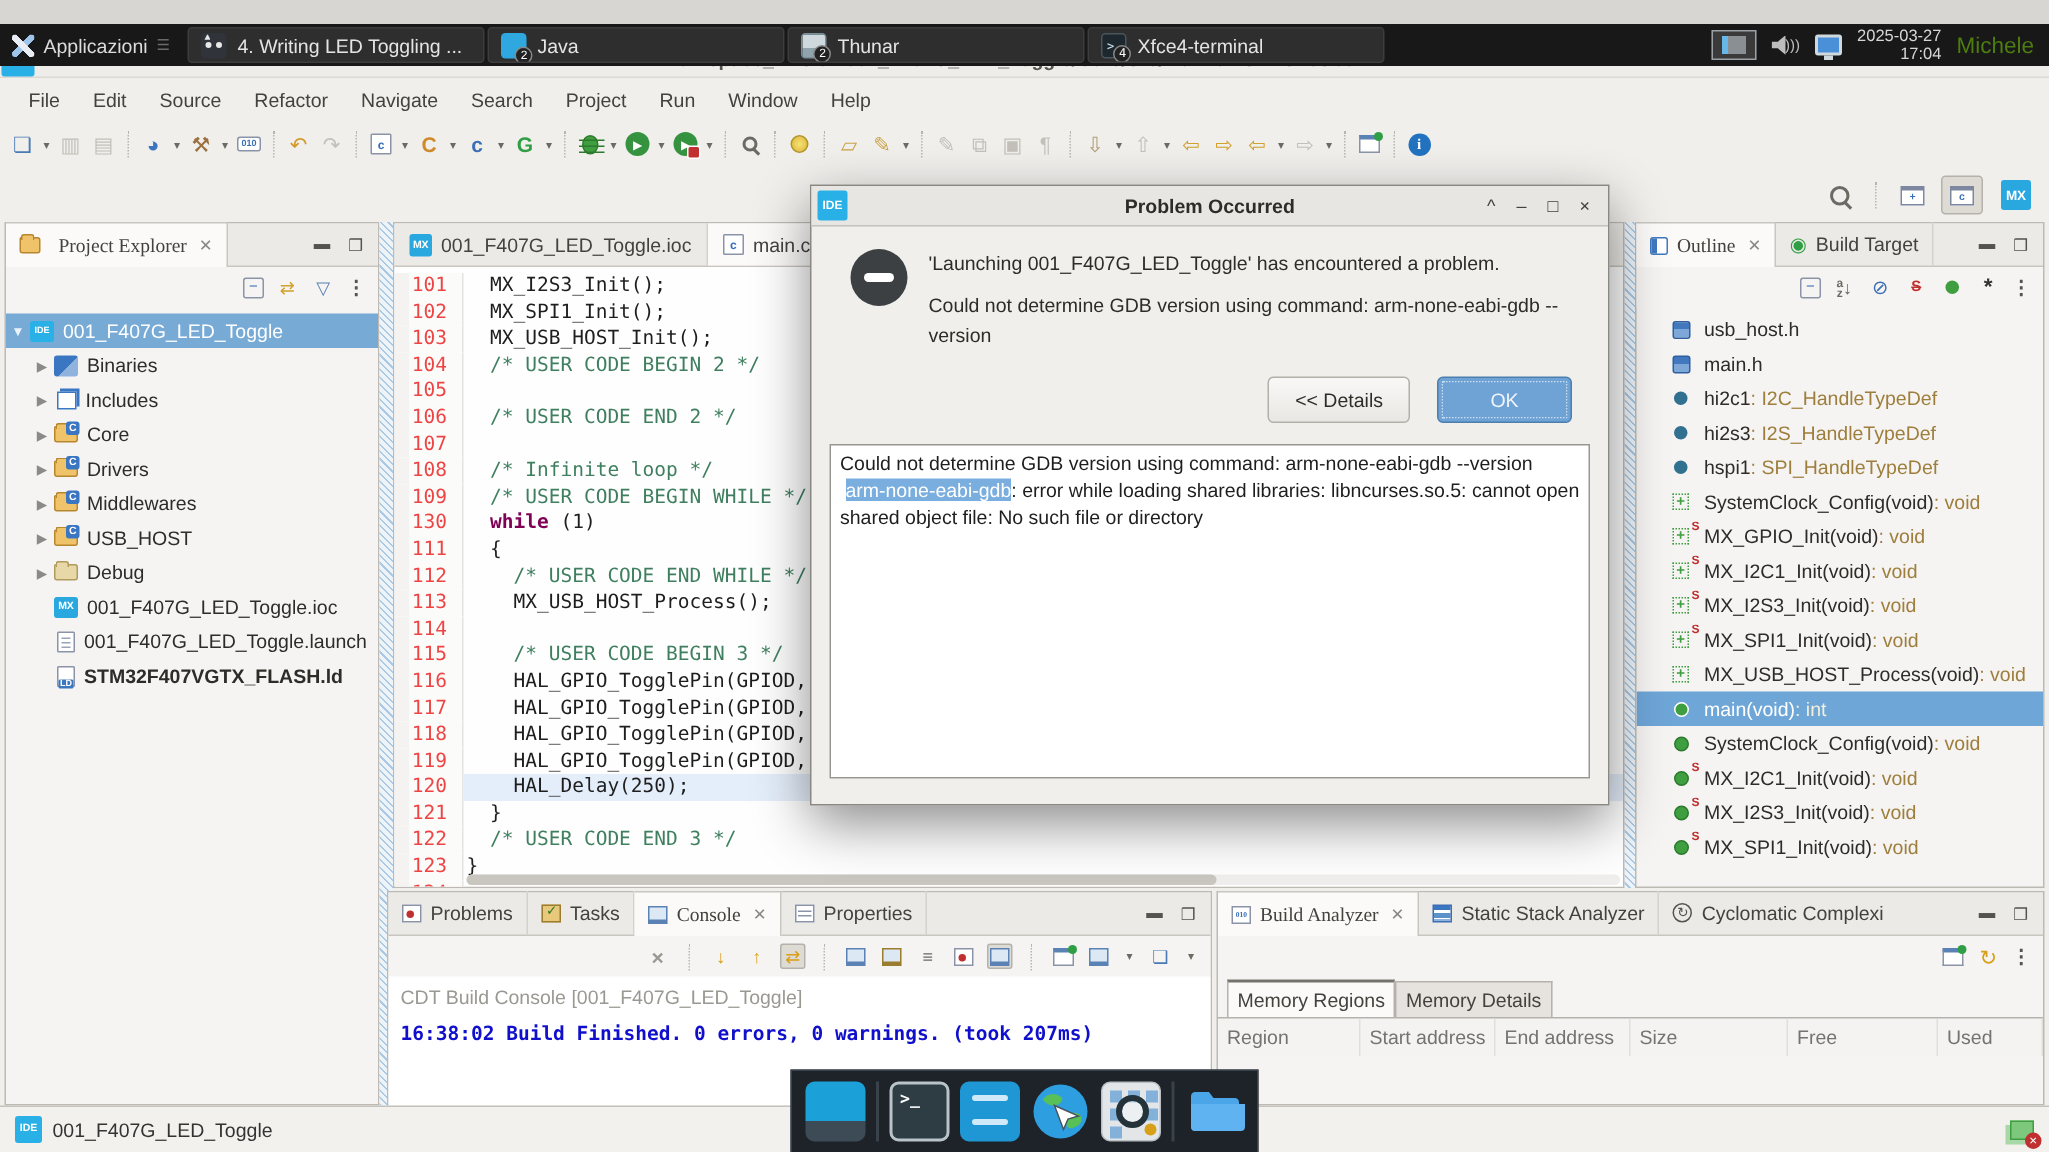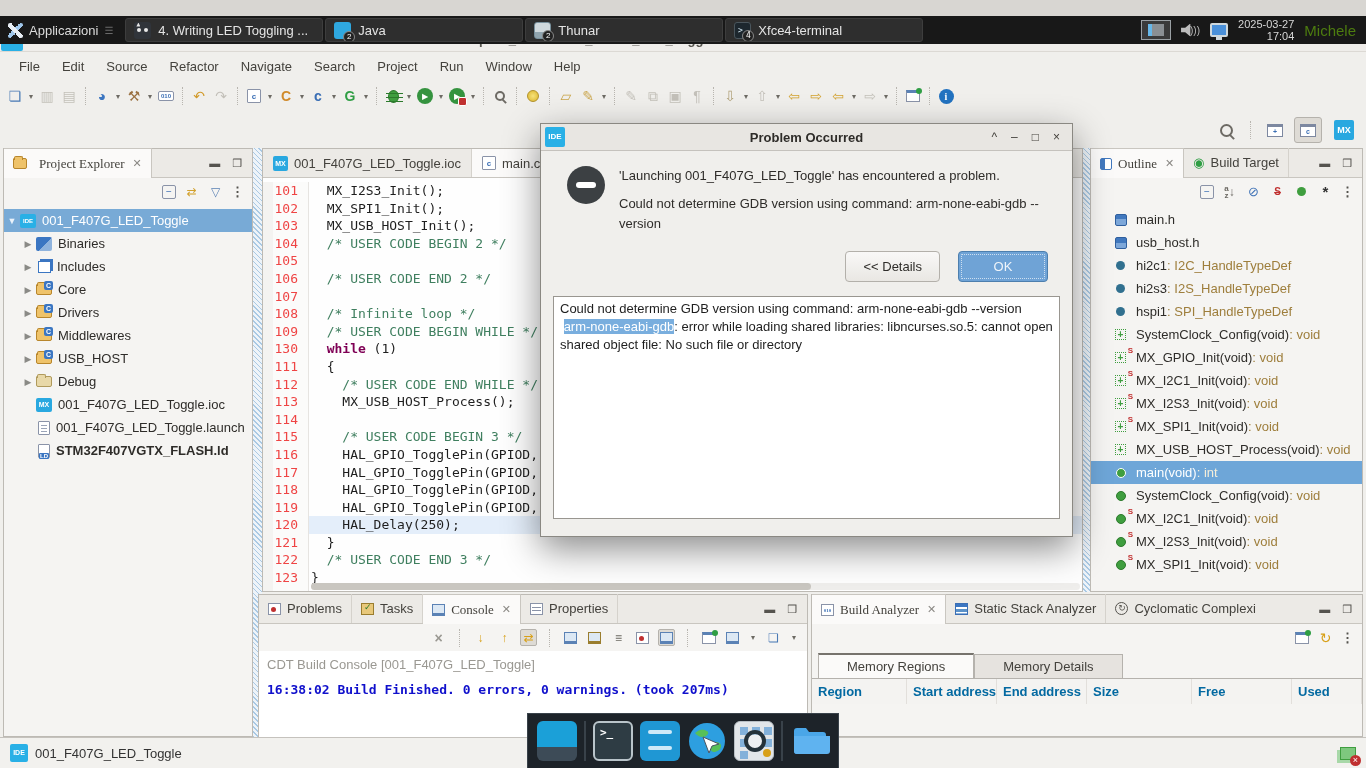--- a/index.html
+++ b/index.html
@@ -155,24 +155,24 @@
   .ic-tasks::after { content:"✓"; position:absolute; left:2px; top:-2px; font-size:9px; color:#2c7a2c; }
   .ic-console { background:#dce8f4; border:1px solid #5b82b5; border-bottom-width:3px; }
   .ic-props { background:#fff; border:1px solid #8a93a8; }
   .ic-props::before { content:""; position:absolute; left:1px; right:1px; top:3px; height:1px; background:#8a93a8; box-shadow:0 3px 0 #8a93a8; }
   .yl { color:#d8a018; }
 
   
   .analyzer { left:811px; top:566px; right:3px; bottom:31px; }
   .ba-body { background:#f5f4f2; position:absolute; top:57px; left:0; right:0; bottom:0; }
   .subtabs { display:flex; padding-left:6px; height:26px; align-items:flex-end; }
-  .subtab { padding:4px 28px; font-size:13px; color:#44423d; background:#e6e3df; border:1px solid #b5b2ad; border-bottom:none; }
+  .subtab { padding:4px 6px; font-size:13px; color:#44423d; background:#e6e3df; border:1px solid #b5b2ad; border-bottom:none; }
   .subtab.active { background:#fbfaf9; border-top:2px solid #76736d; }
   .mtable { display:flex; height:26px; border-top:1px solid #b5b2ad; background:#f4f3f1; align-items:center; }
-  .mth { font-weight:bold; color:#0369a1; font-size:13px; padding:0 6px; border-right:1px solid #e2dfdb; overflow:hidden; white-space:nowrap; height:100%; display:flex; align-items:center; }
+  .mth { font-weight:normal; color:#737373; font-size:13px; padding:0 6px; border-right:1px solid #e2dfdb; overflow:hidden; white-space:nowrap; height:100%; display:flex; align-items:center; }
   .stack-ic { width:13px; height:12px; background:linear-gradient(180deg,#3b76c2 0 3px,#fff 3px 5px,#5b92c9 5px 8px,#fff 8px 9px,#8fb3dd 9px); border:1px solid #3b6fb5; }
   .cyc-ic { width:13px; height:13px; border:1.5px solid #55534e; border-radius:50%; color:#55534e; font-size:9px; line-height:11px; text-align:center; }
 
   
   .statusbar { position:absolute; left:0; right:0; bottom:0; height:31px; background:#f2f1ee; border-top:1px solid #c5c2bd; display:flex; align-items:center; padding:0 10px; }
   .statusbar .ide-sq { width:18px; height:18px; font-size:7px; line-height:18px; margin-right:7px; }
   .bgops { margin-left:auto; width:16px; height:13px; background:#7ec87e; border:1px solid #3f9e3f; box-shadow:-3px 3px 0 #a8d8a8; position:relative; }
   .bgops::after { content:"×"; position:absolute; right:-6px; bottom:-7px; width:11px; height:11px; background:#c03030; border-radius:50%; color:#fff; font-size:9px; line-height:11px; text-align:center; }
 
   
@@ -516,28 +516,28 @@
           <span class="gdot"></span>
         </span>
       <span class="sic" style="font-weight:bold;font-size:15px;color:#333">*</span>
       <span class="vdots">⋮</span>
     </div>
     <div class="orows">
       <div class="orow">
           <span class="oic">
             <span class="o-inc"></span>
           </span>
+          <span class="oname">usb_host.h</span>
+          <span class="otype"></span>
+        </div>
+      <div class="orow">
+          <span class="oic">
+            <span class="o-inc"></span>
+          </span>
           <span class="oname">main.h</span>
-          <span class="otype"></span>
-        </div>
-      <div class="orow">
-          <span class="oic">
-            <span class="o-inc"></span>
-          </span>
-          <span class="oname">usb_host.h</span>
           <span class="otype"></span>
         </div>
       <div class="orow">
           <span class="oic">
             <span class="o-field"></span>
           </span>
           <span class="oname">hi2c1</span>
           <span class="otype"> : I2C_HandleTypeDef</span>
         </div>
       <div class="orow">

